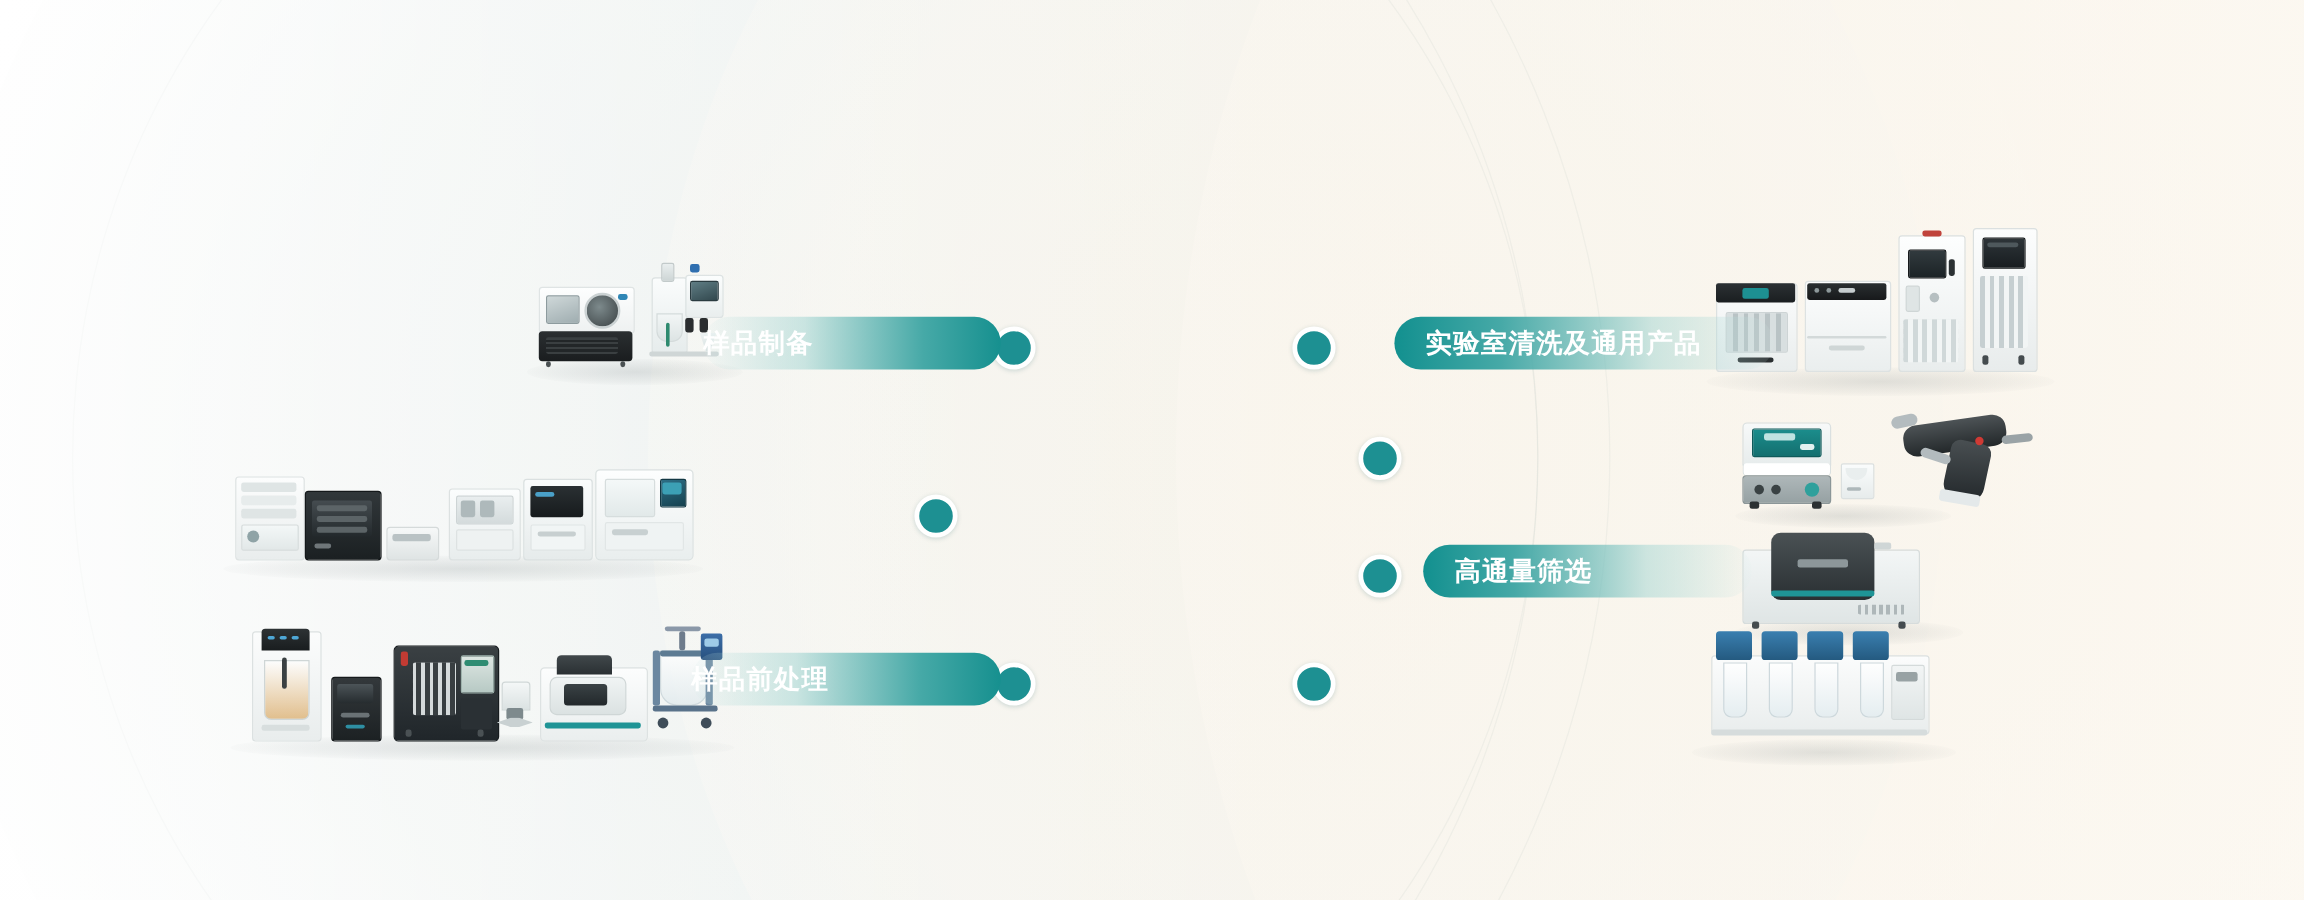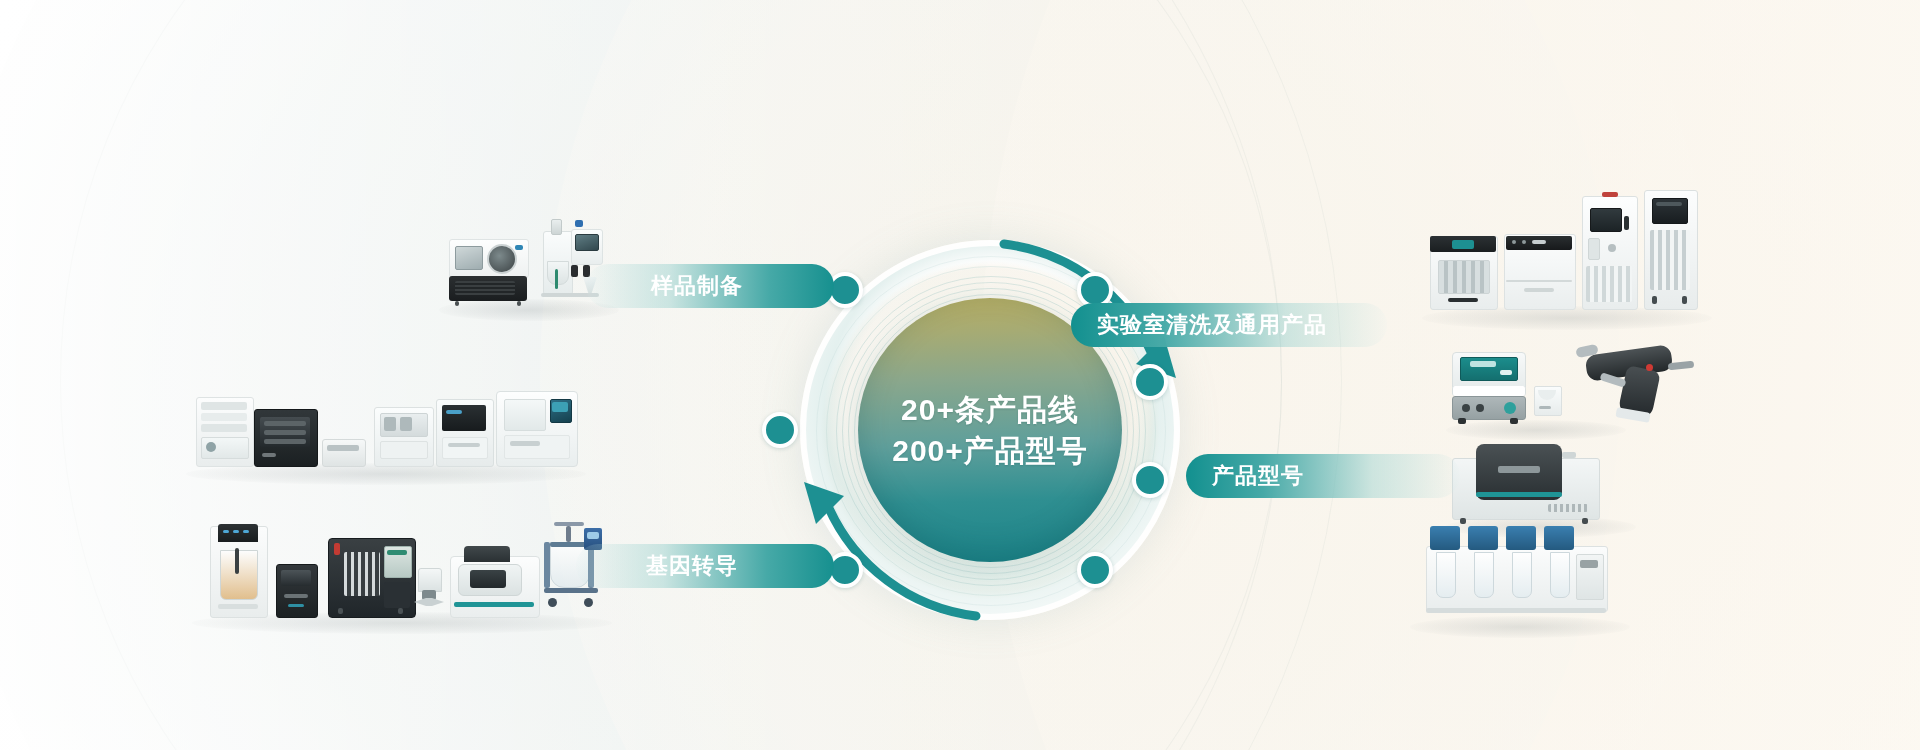--- a/index.html
+++ b/index.html
@@ -88,21 +88,21 @@
   }
 
   
   .pill{
     position:absolute;height:44px;border-radius:22px;
     display:flex;align-items:center;
     color:#ffffff;font-size:22px;font-weight:bold;letter-spacing:1px;
     white-space:nowrap;
   }
   .pill.left{
-    justify-content:center;padding-right:26px;
+    justify-content:flex-start;padding-right:26px;
     background:linear-gradient(90deg, rgba(224,239,237,.10) 0%, rgba(160,212,209,.52) 34%, #46a9a7 74%, #16908f 100%);
   }
   .pill.right{
     justify-content:flex-start;padding-left:26px;
     background:linear-gradient(270deg, rgba(224,239,237,.10) 0%, rgba(160,212,209,.50) 32%, #46a9a7 72%, #12908f 100%);
   }
 
   
   .eq{position:absolute;}
   .mach{position:absolute;}
@@ -352,60 +352,37 @@
       <div class="scr" style="left:18px;top:28px;width:18px;height:44px;background:linear-gradient(180deg,rgba(255,255,255,.85),rgba(226,236,240,.75));border:1px solid #cdd8dc;border-radius:0 0 7px 7px;"></div>
       <div class="scr" style="left:56px;top:28px;width:18px;height:44px;background:linear-gradient(180deg,rgba(255,255,255,.85),rgba(226,236,240,.75));border:1px solid #cdd8dc;border-radius:0 0 7px 7px;"></div>
       <div class="scr" style="left:94px;top:28px;width:18px;height:44px;background:linear-gradient(180deg,rgba(255,255,255,.85),rgba(226,236,240,.75));border:1px solid #cdd8dc;border-radius:0 0 7px 7px;"></div>
       <div class="scr" style="left:132px;top:28px;width:18px;height:44px;background:linear-gradient(180deg,rgba(255,255,255,.85),rgba(226,236,240,.75));border:1px solid #cdd8dc;border-radius:0 0 7px 7px;"></div>
       <div class="scr" style="left:158px;top:30px;width:26px;height:44px;background:linear-gradient(180deg,#f2f5f5,#dfe5e5);border:1px solid #d4dada;border-radius:2px;"></div>
       <div class="scr" style="left:162px;top:36px;width:18px;height:8px;background:#98a2a4;"></div>
       <div class="scr" style="left:8px;top:84px;width:180px;height:5px;background:#d6dcdc;"></div>
     </div>
   </div>
 
-  <div class="wheel">
-    <div class="ring-outer"></div>
-    <div class="ring-halo"></div>
-
-    <div class="ring-thin" style="left:36px;top:36px;width:308px;height:308px;"></div>
-    <div class="ring-thin" style="left:42px;top:42px;width:296px;height:296px;"></div>
-    <div class="ring-thin" style="left:48px;top:48px;width:284px;height:284px;"></div>
-    <div class="ring-thin" style="left:54px;top:54px;width:272px;height:272px;"></div>
-    <div class="ring-thin" style="left:26px;top:26px;width:328px;height:328px;border-color:rgba(164,201,197,.24);"></div>
-    <div class="ring-thin" style="left:16px;top:16px;width:348px;height:348px;border-color:rgba(164,201,197,.18);"></div>
-
-    <div class="core">
-      <div class="core-line">20+条产品线</div>
-      <div class="core-line">200+产品型号</div>
-    </div>
-
-    <svg class="arrow-svg" viewBox="0 0 424 424">
-      <path d="M 226 26 A 186 186 0 0 1 374 136" fill="none" stroke="#1d9092" stroke-width="9" stroke-linecap="round"></path>
-      <polygon points="386,118 398,160 358,146" fill="#1d9092"></polygon>
-      <path d="M 198 398 A 186 186 0 0 1 50 288" fill="none" stroke="#1d9092" stroke-width="9" stroke-linecap="round"></path>
-      <polygon points="38,306 26,264 66,278" fill="#1d9092"></polygon>
-    </svg>
-  </div>
 
   <div class="node" style="left:827px;top:272px;"></div>
   <div class="node" style="left:762px;top:412px;"></div>
   <div class="node" style="left:827px;top:552px;"></div>
 
   <div class="node" style="left:1077px;top:272px;"></div>
   <div class="node" style="left:1132px;top:364px;"></div>
   <div class="node" style="left:1132px;top:462px;"></div>
   <div class="node" style="left:1077px;top:552px;"></div>
 
   <div class="pill left" style="left:586px;top:264px;width:222px;">
     <span>样品制备</span>
   </div>
   <div class="pill left" style="left:576px;top:544px;width:232px;">
-    <span>基因转导</span>
-  </div>
-
-  <div class="pill right" style="left:1071px;top:264px;width:290px;margin-top:39px;">
+    <span>样品前处理</span>
+  </div>
+
+  <div class="pill right" style="left:1162px;top:264px;width:290px;">
     <span>实验室清洗及通用产品</span>
   </div>
   <div class="pill right" style="left:1186px;top:454px;width:248px;">
-    <span>产品型号</span>
+    <span>高通量筛选</span>
   </div>
 
 </div>
 
 </body></html>

